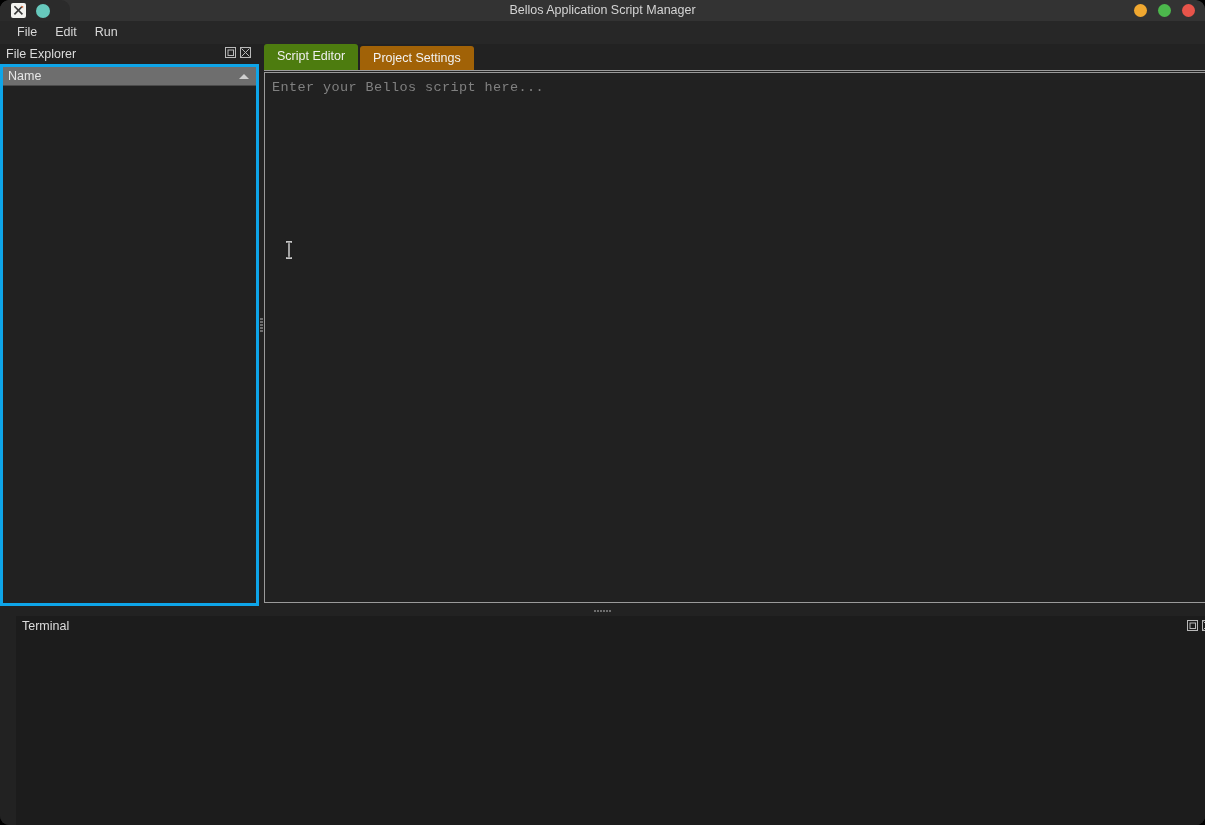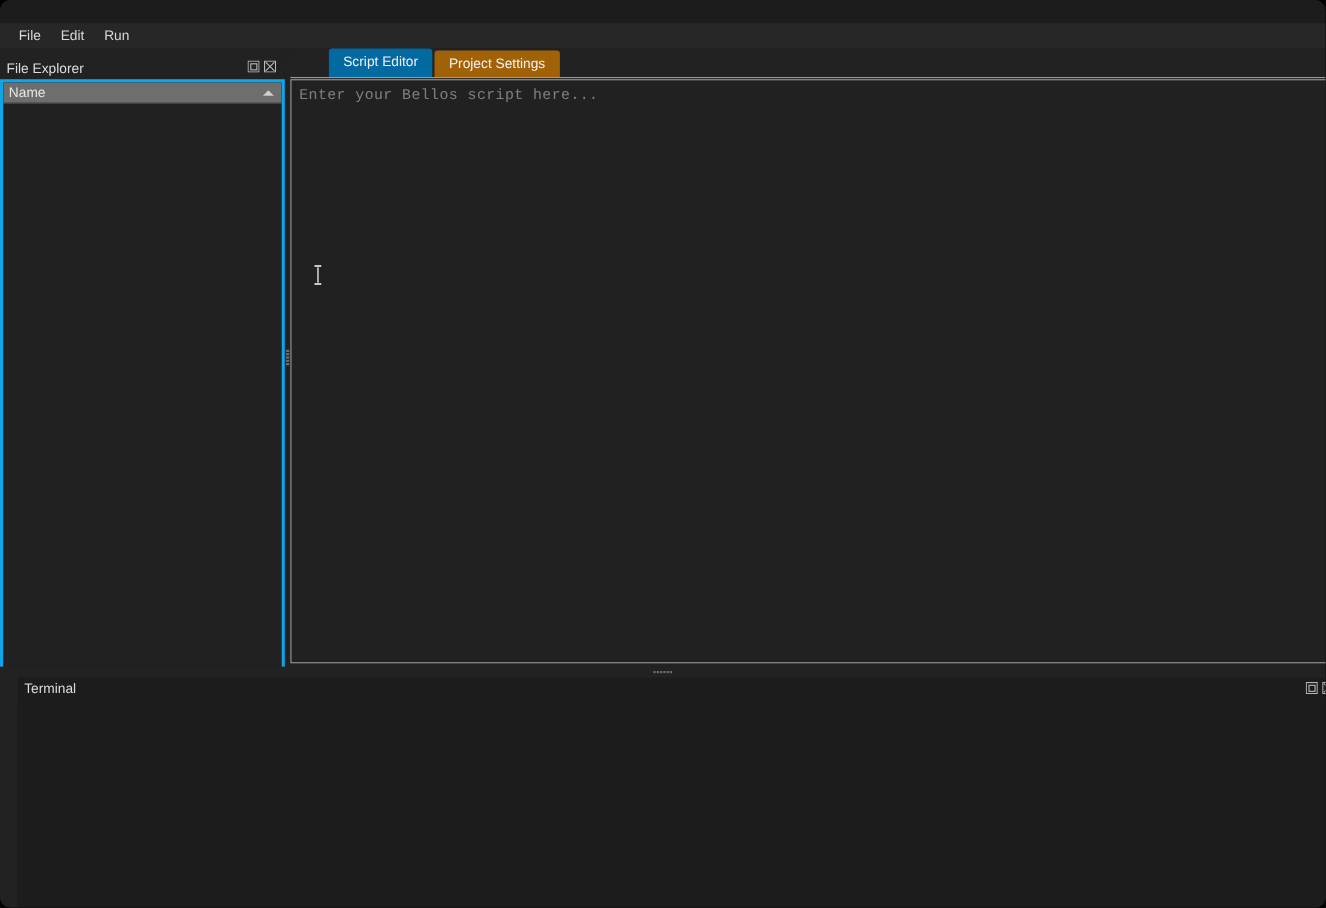--- a/index.html
+++ b/index.html
@@ -114,21 +114,21 @@
     position: absolute;
     left: 0; top: 44px;
     width: 1205px;
     height: 781px;
     background: #222222;
   }
 
   
   .dock-left {
     position: absolute;
-    left: 0; top: 8px;
+    left: 0; top: 0;
     width: 259px;
     height: 562px;
     background: #222222;
   }
   .dock-title {
     position: absolute;
     left: 0; top: 0;
     width: 259px; height: 20px;
     color: #dcdcdc;
     font-size: 12.5px;
@@ -241,25 +241,24 @@
     line-height: 24px;
     padding: 0 13px;
     font-size: 12.5px;
     color: #e3e3e3;
     border-radius: 3px 3px 0 0;
     cursor: default;
     margin-right: 2px;
     box-sizing: border-box;
   }
   .tab.active {
-    background: #0369a1;
+    background: #4d7c0f;
     color: #f0f0f0;
     height: 26px;
     line-height: 25px;
-    margin-left: 35px;
   }
   .tab.inactive {
     background: #a16207;
     color: #f2f2f2;
   }
 
   .editor {
     position: absolute;
     left: 0; top: 28px;
     width: 1091px;
@@ -333,20 +332,41 @@
     width: 8px;
     height: 18px;
     pointer-events: none;
   }
 </style>
 </head>
 <body>
 
 <div class="window">
 
+  <div class="titlebar">
+    <div class="tb-tabzone"></div>
+
+    <div class="app-icon">
+      <svg width="11" height="11" viewBox="0 0 11 11">
+        <path d="M1.4 1.2 L9.4 9.4" stroke="#3a3a3a" stroke-width="1.6" fill="none"></path>
+        <path d="M9.4 1.2 L1.4 9.4" stroke="#3a3a3a" stroke-width="1.6" fill="none"></path>
+        <path d="M7.6 1.0 L10.2 1.0 L10.2 3.4 Z" fill="#e07b50"></path>
+      </svg>
+    </div>
+
+    <div class="teal-dot"></div>
+
+    <div class="window-title">Bellos Application Script Manager</div>
+
+    <div class="wbtns">
+      <div class="wbtn" style="background:#f0a830"></div>
+      <div class="wbtn" style="background:#4cb84c"></div>
+      <div class="wbtn" style="background:#e8544a"></div>
+    </div>
+  </div>
 
   <div class="menubar">
     <div class="menu-item">File</div>
     <div class="menu-item">Edit</div>
     <div class="menu-item">Run</div>
   </div>
 
   <div class="content">
 
     <div class="dock-left">

